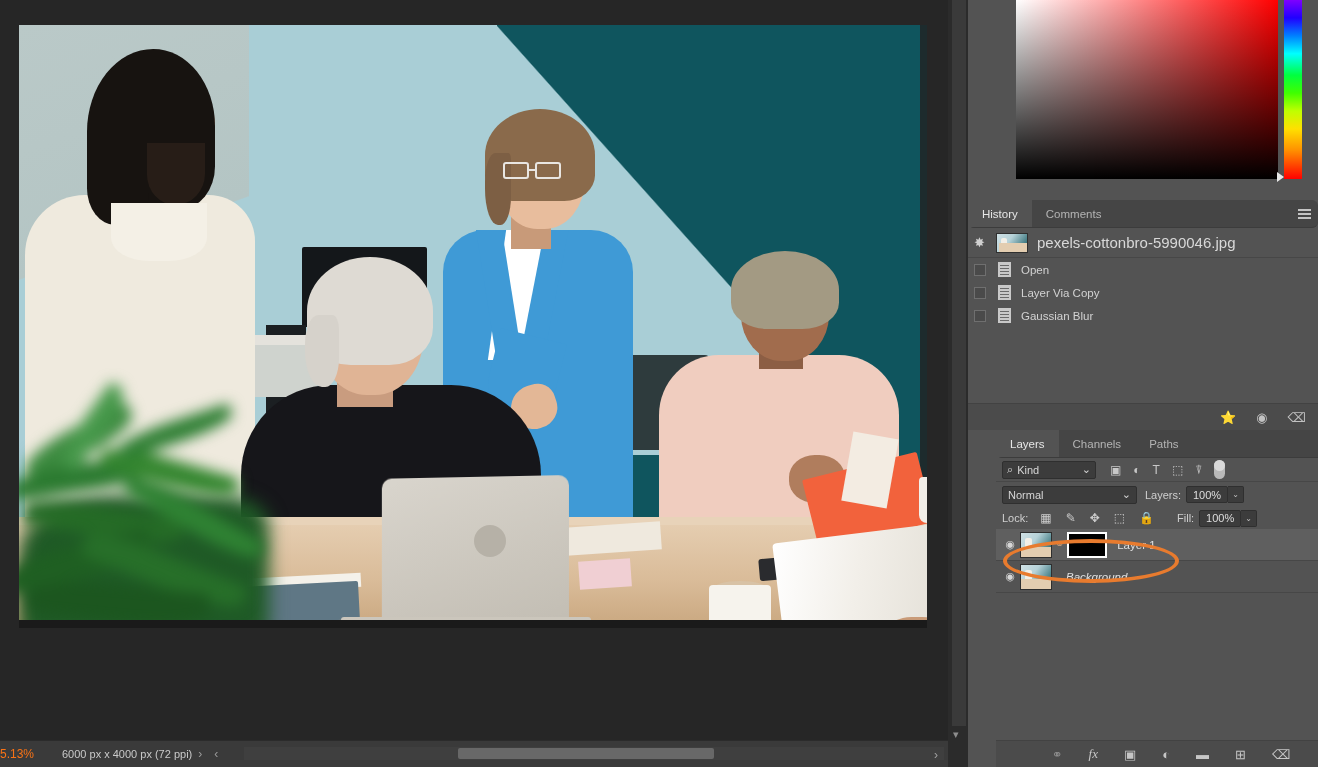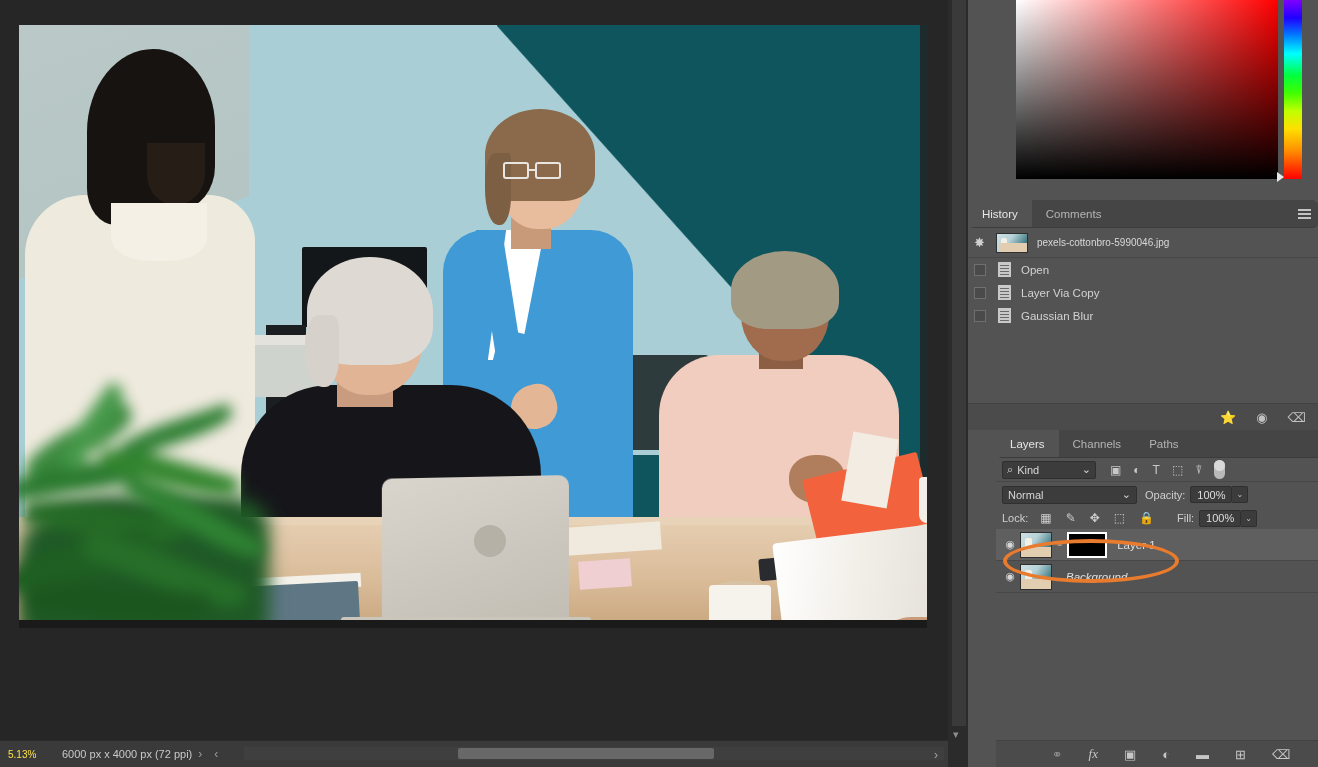--- a/index.html
+++ b/index.html
@@ -248,21 +248,21 @@
   }
   .plant-dark { position:absolute; left:0; top:470px; width:250px; height:145px; background:#1f5a26; filter:blur(9px); border-radius:40% 20% 10% 0; }
   .blurbar { position:absolute; left:0; top:595px; width:908px; height:10px; background:#1a1a1a; }
 
   
   .statusbar {
     position: absolute; left: 0; top: 740px; width: 948px; height: 27px;
     background: #3a3a3a; display: flex; align-items: center;
     border-top: 1px solid #2b2b2b;
   }
-  .zoomval { font-size: 10px; color: #fde047; padding-left: 8px; width: 58px; }
+  .zoomval { font-size: 12px; color: #f97316; padding-left: 0; width: 58px; }
   .docsize { font-size: 11px; color: #c9c9c9; padding-left: 4px; }
   .chev { color:#9a9a9a; font-size: 12px; padding: 0 6px; }
   .hscroll-track {
     position:absolute; left:244px; top:747px; width:700px; height:13px;
     background:#3f3f3f; border-radius:0;
   }
   .hscroll-thumb {
     position:absolute; left:458px; top:748px; width:256px; height:11px;
     background:#686868; border-radius:2px;
   }
@@ -353,21 +353,21 @@
   }
   .doc-ico {
     width:13px; height:15px; margin-right:10px; background:#c9c9c9;
     position:relative; flex:0 0 auto;
   }
   .doc-ico::after {
     content:''; position:absolute; left:2px; top:3px; width:9px; height:1px;
     box-shadow:0 3px 0 #6a6a6a, 0 6px 0 #6a6a6a, 0 9px 0 #6a6a6a;
     background:#6a6a6a;
   }
-  .hist-label-file { font-size:10px; color:#d8d8d8; }
+  .hist-label-file { font-size:15px; color:#d8d8d8; }
   .panel-footer {
     height:27px; background:#4b4b4b; display:flex; align-items:center;
     justify-content:flex-end; padding-right:12px; gap:20px;
     border-top:1px solid #424242;
   }
   .ficon { color:#c2c2c2; font-size:13px; line-height:1; cursor:default; }
 
   
   .layers { position:absolute; left:0; top:430px; width:350px; height:337px;margin-left:28px; }
   .lay-filter {
@@ -645,21 +645,21 @@
         <span class="mini-ico">⬚</span>
         <span class="mini-ico">⍒</span>
         <div class="toggle-pill"></div>
       </div>
 
       <div class="lay-blend">
         <div class="blend-select">
           <span class="lbl">Normal</span>
           <span>⌄</span>
         </div>
-        <span class="fieldlabel">Opacity:</span>
+        <span class="fieldlabel">Layers:</span>
         <div class="numfield">100%</div>
         <div class="stepper">⌄</div>
       </div>
 
       <div class="lay-lock">
         <span class="fieldlabel">Lock:</span>
         <span class="lock-ico">▦</span>
         <span class="lock-ico">✎</span>
         <span class="lock-ico">✥</span>
         <span class="lock-ico">⬚</span>

